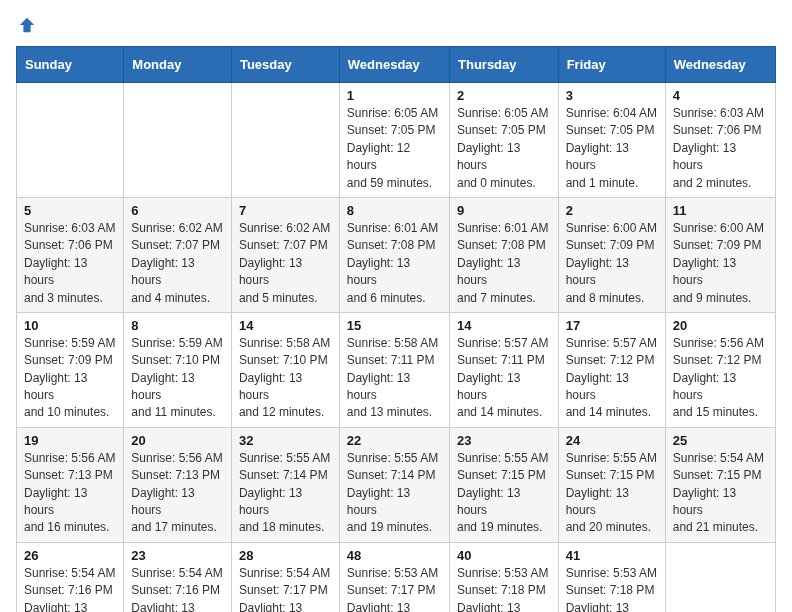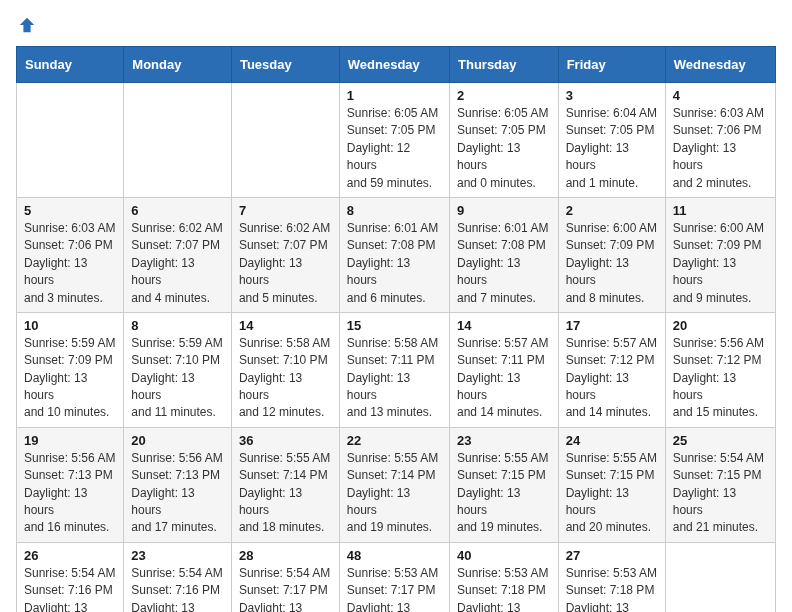--- a/index.html
+++ b/index.html
@@ -271,21 +271,21 @@
 and 16 minutes.</div>
         </td>
         <td>
           <span class="day-num">20</span>
           <div class="day-info" style="white-space: pre-line;">Sunrise: 5:56 AM
 Sunset: 7:13 PM
 Daylight: 13 hours
 and 17 minutes.</div>
         </td>
         <td>
-          <span class="day-num">36</span>
+          <span class="day-num">32</span>
           <div class="day-info" style="white-space: pre-line;">Sunrise: 5:55 AM
 Sunset: 7:14 PM
 Daylight: 13 hours
 and 18 minutes.</div>
         </td>
         <td>
           <span class="day-num">22</span>
           <div class="day-info" style="white-space: pre-line;">Sunrise: 5:55 AM
 Sunset: 7:14 PM
 Daylight: 13 hours
@@ -343,21 +343,21 @@
 and 23 minutes.</div>
         </td>
         <td>
           <span class="day-num">40</span>
           <div class="day-info" style="white-space: pre-line;">Sunrise: 5:53 AM
 Sunset: 7:18 PM
 Daylight: 13 hours
 and 24 minutes.</div>
         </td>
         <td>
-          <span class="day-num">27</span>
+          <span class="day-num">41</span>
           <div class="day-info" style="white-space: pre-line;">Sunrise: 5:53 AM
 Sunset: 7:18 PM
 Daylight: 13 hours
 and 24 minutes.</div>
         </td>
         <td class="empty-cell"></td>
       </tr>
     </tbody>
 </table>
 

